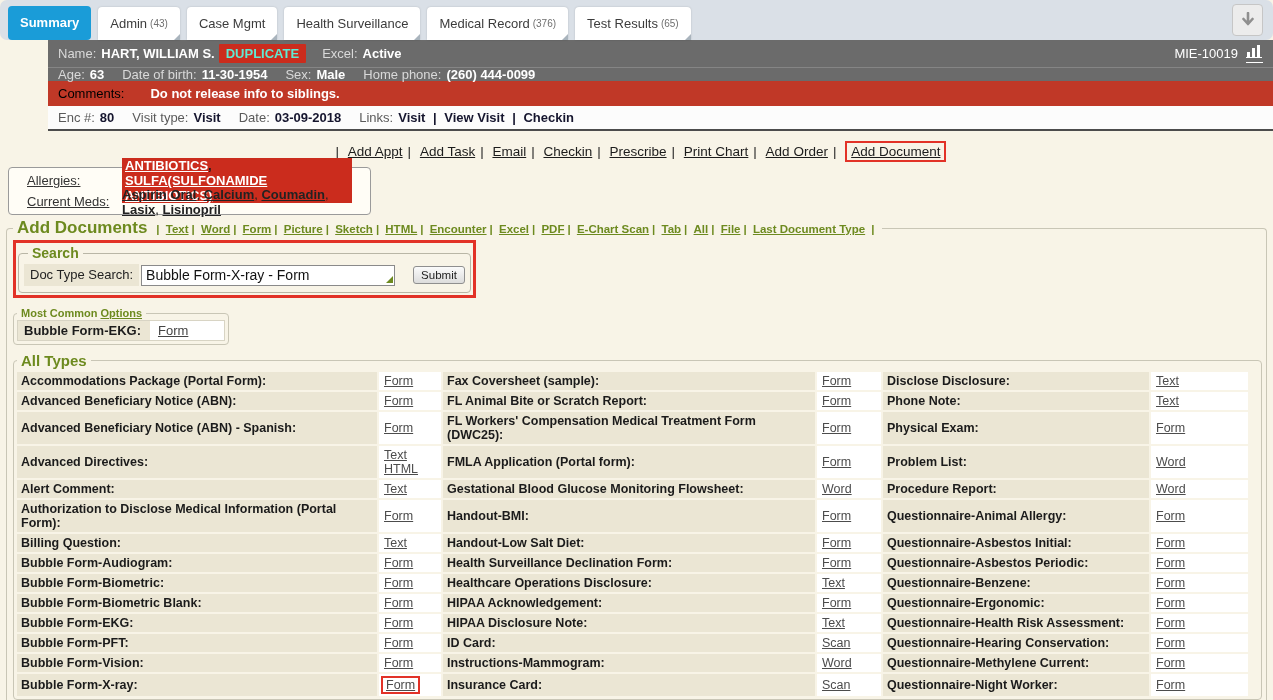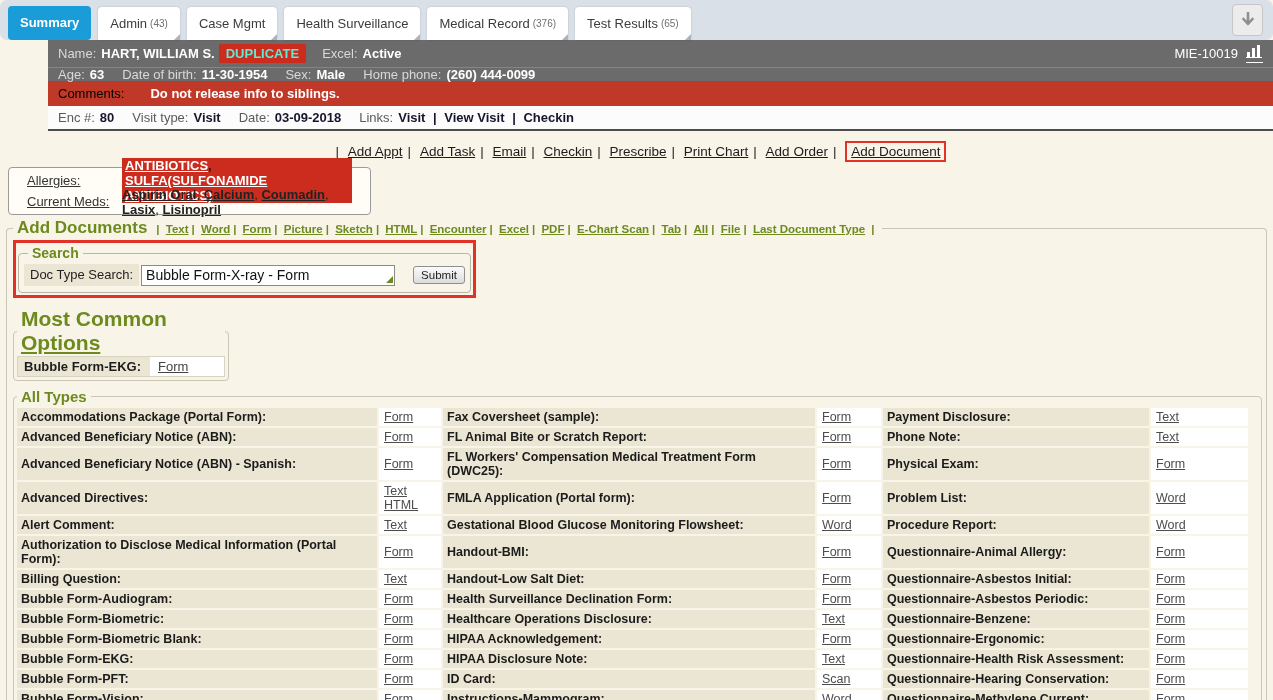--- a/index.html
+++ b/index.html
@@ -117,21 +117,21 @@
     content:""; position:absolute; right:2px; bottom:3px; width:0; height:0;
     border-left:7px solid transparent; border-bottom:7px solid #6d8a1f;
   }
   .submit-btn {
     margin-left:18px; font-size:11.5px; padding:2px 7px; color:#222;
     background:linear-gradient(#fbfbfb,#dcdcdc); border:1px solid #8f8f8f;
     border-radius:3px; font-family:"Liberation Sans", sans-serif; cursor:pointer;
   }
 
   .mc-fs { margin-top:5px; width:216px; padding:1px 3px 3px 3px; background:transparent; }
-  .mc-fs legend { font-size:21px; }
+  .mc-fs legend { font-size:11px; }
   .mc-fs legend a { color:#6d8a1f; text-decoration:underline; }
   .mc-row { display:flex; background:#ffffff; border:1px solid #d8d4c4; }
   .mc-label { background:#ebe6d4; font-weight:bold; padding:2px 6px; flex:0 0 132px; }
   .mc-link { padding:2px 8px; }
   .mc-link a { color:#444; text-decoration:underline; }
 
   .at-fs { margin-top:7px; padding:2px 3px 3px 3px; }
   .at-fs legend { font-size:15px; }
   .at-grid {
     display:grid;
@@ -280,21 +280,21 @@
       <legend>All Types</legend>
       <div class="at-grid" id="at-grid">
           <div class="at-label">Accommodations Package (Portal Form):</div>
           <div class="at-links">
             <a class="at-link">Form</a>
           </div>
           <div class="at-label">Fax Coversheet (sample):</div>
           <div class="at-links">
             <a class="at-link">Form</a>
           </div>
-          <div class="at-label">Payment Disclosure:</div>
+          <div class="at-label">Disclose Disclosure:</div>
           <div class="at-links">
             <a class="at-link">Text</a>
           </div>
           <div class="at-label">Advanced Beneficiary Notice (ABN):</div>
           <div class="at-links">
             <a class="at-link">Form</a>
           </div>
           <div class="at-label">FL Animal Bite or Scratch Report:</div>
           <div class="at-links">
             <a class="at-link">Form</a>

